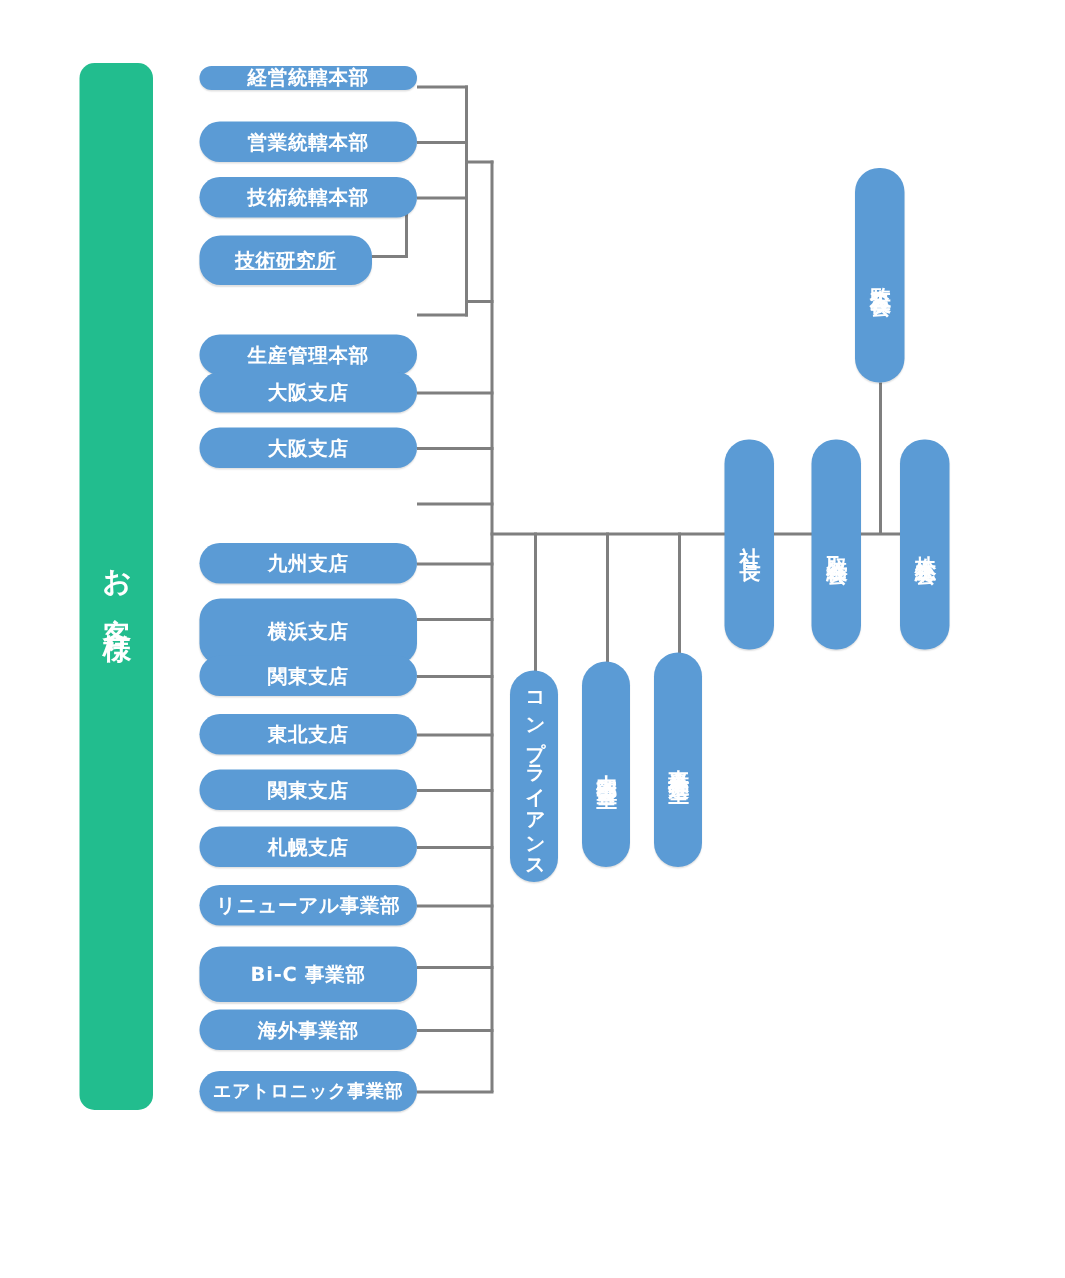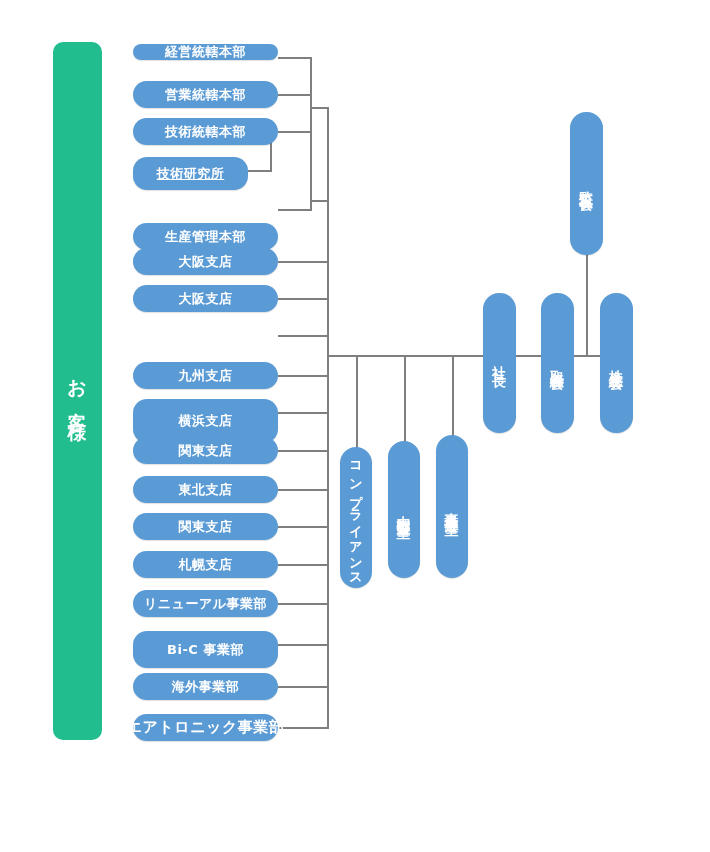--- a/index.html
+++ b/index.html
@@ -167,21 +167,21 @@
 
   <div class="hbox" style="left:133px;top:590px;width:145px;height:27px;">
     <span>リニューアル事業部</span>
   </div>
   <div class="hbox" style="left:133px;top:631px;width:145px;height:37px;">
     <span>Bi-C 事業部</span>
   </div>
   <div class="hbox" style="left:133px;top:673px;width:145px;height:27px;">
     <span>海外事業部</span>
   </div>
-  <div class="hbox" style="left:133px;top:714px;width:145px;height:27px;font-size:15px;">
+  <div class="hbox" style="left:133px;top:714px;width:145px;height:27px;font-size:12px;">
     <span>エアトロニック事業部</span>
   </div>
 
   <div class="vbox tight" style="left:340px;top:447px;width:32px;height:141px;">
     <span class="vtext">コンプライアンス統括室</span>
   </div>
   <div class="vbox" style="left:388px;top:441px;width:32px;height:137px;">
     <span class="vtext">内部監査室</span>
   </div>
   <div class="vbox" style="left:436px;top:435px;width:32px;height:143px;">

